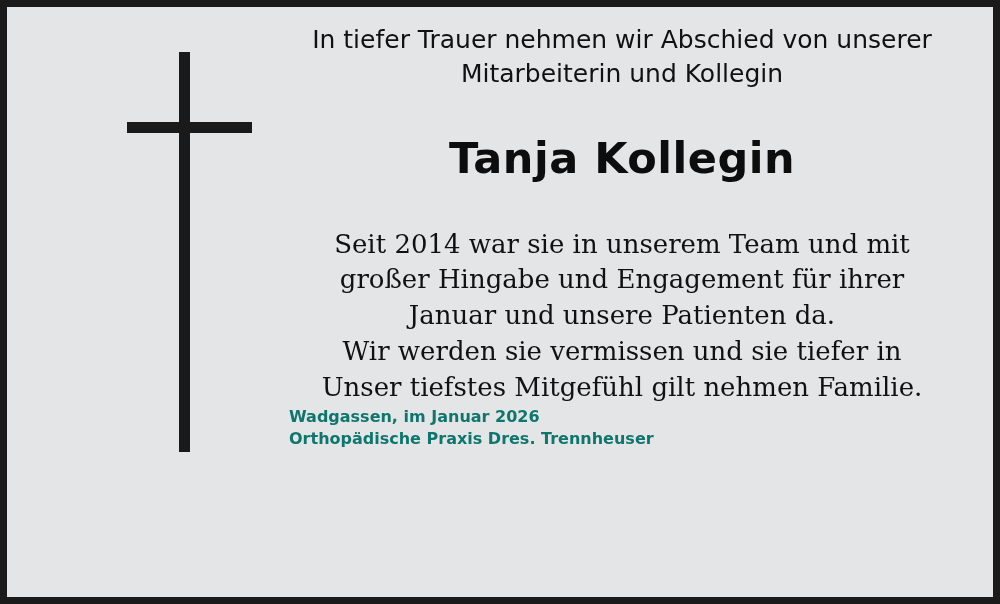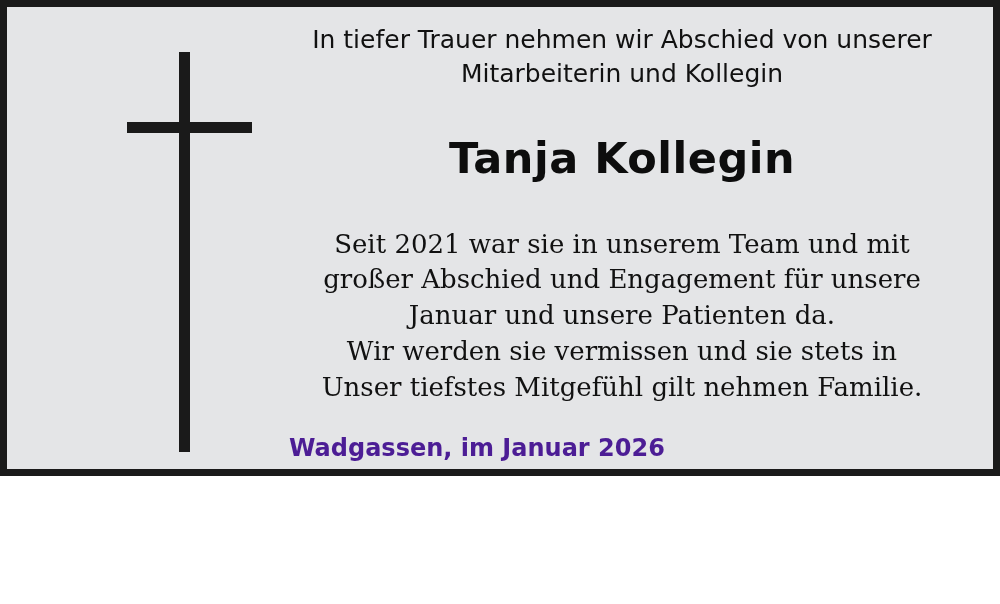--- a/index.html
+++ b/index.html
@@ -3,21 +3,21 @@
 <meta charset="utf-8">
 <style>
   html, body {
     margin: 0;
     padding: 0;
     background: #ffffff;
   }
   .obituary {
     position: relative;
     width: 1000px;
-    height: 476px;
+    height: 604px;
     box-sizing: border-box;
     background: #e4e5e7;
     border: 7px solid #1a1a1a;
     overflow: hidden;
     font-family: "DejaVu Sans", sans-serif;
   }
   .cross {
     position: absolute;
     left: 120px;
     top: 45px;
@@ -66,28 +66,27 @@
     margin-top: 44px;
     font-family: "DejaVu Serif", serif;
     font-size: 26px;
     line-height: 1.38;
     color: #111111;
   }
   .body-text .line {
     display: block;
   }
   .signature {
-    margin-top: 26px;
     text-align: left;
     padding-left: 32px;
     font-family: "DejaVu Sans", sans-serif;
     font-weight: bold;
-    font-size: 24px;
+    font-size: 16px;
     line-height: 1.4;
-    color: #4c1d95;
+    color: #0f766e;
   }
   .signature .line {
     display: block;
   }
 </style>
 </head>
 <body>
 
 <div class="obituary">
 
@@ -99,25 +98,26 @@
   <div class="content">
 
     <div class="intro">
       <span class="line">In tiefer Trauer nehmen wir Abschied von</span>
       <span class="line">unserer Mitarbeiterin und Kollegin</span>
     </div>
 
     <div class="name">Tanja Kollegin</div>
 
     <div class="body-text">
-      <span class="line">Seit 2021 war sie in unserem Team und mit</span>
-      <span class="line">großer Abschied und Engagement für unsere</span>
+      <span class="line">Seit 2014 war sie in unserem Team und mit</span>
+      <span class="line">großer Hingabe und Engagement für ihrer</span>
       <span class="line">Januar und unsere Patienten da.</span>
-      <span class="line">Wir werden sie vermissen und sie stets in</span>
+      <span class="line">Wir werden sie vermissen und sie tiefer in</span>
       <span class="line">Unser tiefstes Mitgefühl gilt nehmen Familie.</span>
     </div>
 
     <div class="signature">
       <span class="line">Wadgassen, im Januar 2026</span>
+      <span class="line">Orthopädische Praxis Dres. Trennheuser</span>
     </div>
 
   </div>
 </div>
 
 </body></html>

